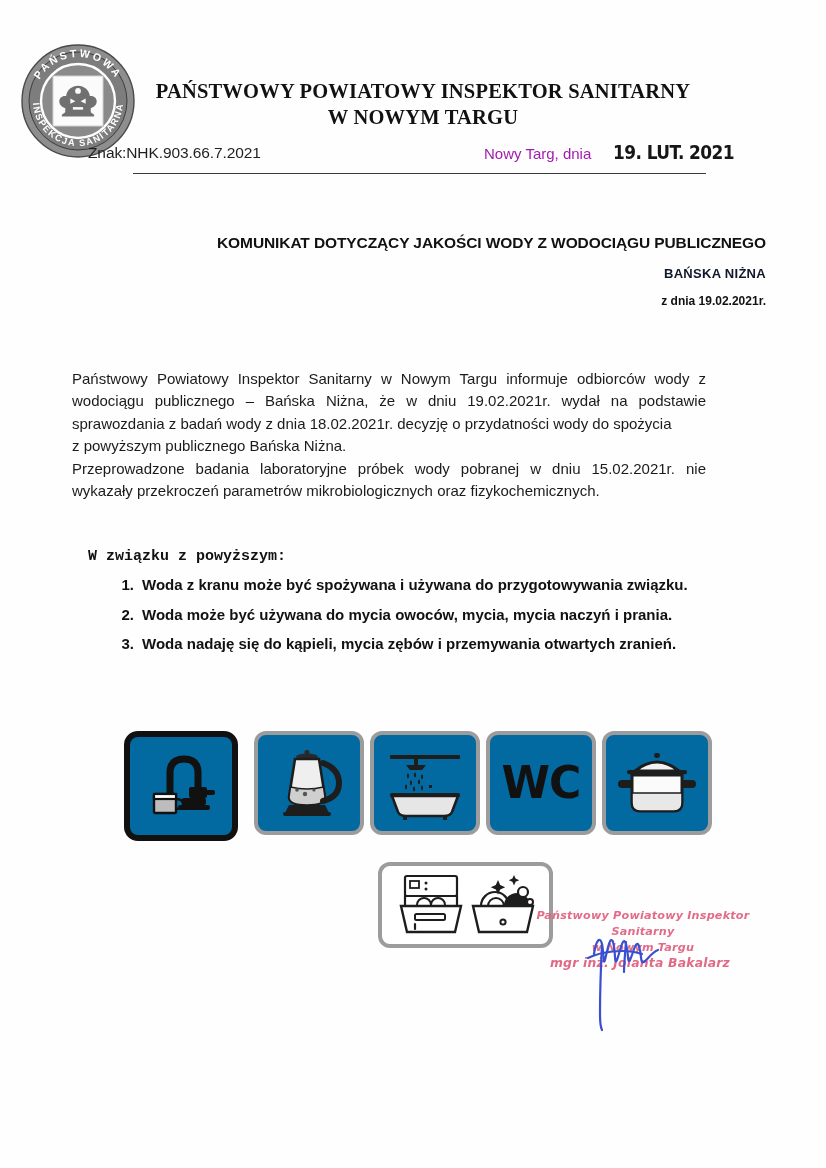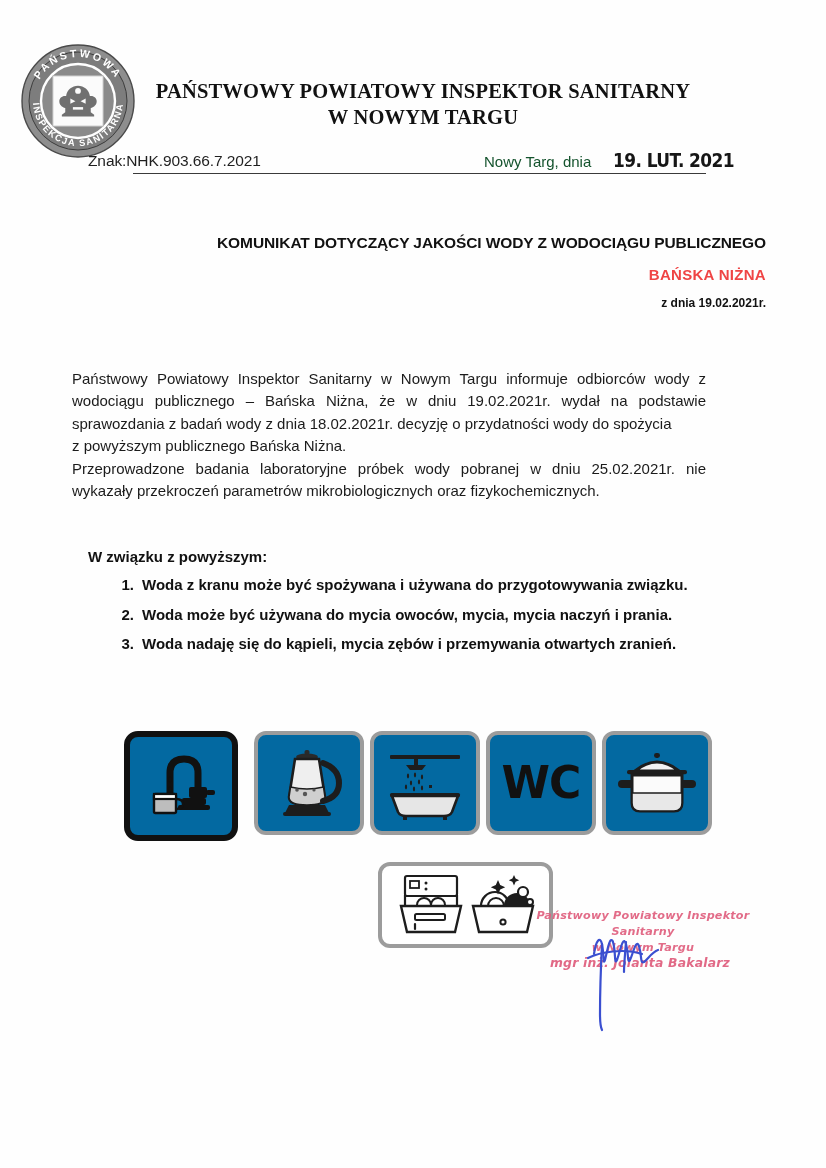--- a/index.html
+++ b/index.html
@@ -64,38 +64,38 @@
     top: 133px;
     width: 573px;
     height: 1px;
     background: #3a3a3a;
   }
 
   
   .refline {
     position: absolute;
     left: 0;
-    top: 152px;
+    top: 144px;
     width: 826px;
     height: 28px;
   }
   .ref-znak {
     position: absolute;
     left: 88px;
     top: 0;
     font-size: 15.5px;
     color: #1f1f1f;
     letter-spacing: -0.1px;
   }
   .ref-city {
     position: absolute;
     left: 484px;
     top: 1px;
     font-size: 15px;
-    color: #14532d;
+    color: #a21caf;
   }
   .ref-datestamp {
     position: absolute;
     left: 613px;
     top: -3px;
     font-family: "DejaVu Sans", sans-serif;
     font-weight: bold;
     font-size: 17px;
     letter-spacing: -0.6px;
     color: #161616;
@@ -113,24 +113,24 @@
   }
   .title-l1 {
     font-size: 15.5px;
     font-weight: bold;
     letter-spacing: -0.1px;
     color: #111111;
     line-height: 20px;
   }
   .title-l2 {
     margin-top: 13px;
-    font-size: 15px;
+    font-size: 13px;
     font-weight: bold;
     letter-spacing: 0.3px;
-    color: #ef4444;
+    color: #0f172a;
   }
   .title-l3 {
     margin-top: 13px;
     font-size: 12px;
     font-weight: bold;
     color: #111111;
   }
 
   
   .body-text {
@@ -149,20 +149,21 @@
   }
 
   
   .conclusion {
     position: absolute;
     left: 88px;
     top: 548px;
     font-size: 15px;
     font-weight: bold;
     color: #111111;
+    font-family: Liberation Mono, monospace;
   }
 
   
   .list {
     position: absolute;
     left: 112px;
     top: 574px;
     width: 610px;
     margin: 0;
     padding: 0;
@@ -340,21 +341,21 @@
 
   <div class="titleblock">
     <div class="title-l1">KOMUNIKAT DOTYCZĄCY JAKOŚCI WODY Z WODOCIĄGU PUBLICZNEGO</div>
     <div class="title-l2">BAŃSKA  NIŻNA</div>
     <div class="title-l3">z dnia 19.02.2021r.</div>
   </div>
 
   <div class="body-text">
     <p class="para justify">Państwowy Powiatowy Inspektor Sanitarny w Nowym Targu informuje odbiorców wody z wodociągu   publicznego – Bańska Niżna, że w dniu 19.02.2021r. wydał na podstawie sprawozdania z badań wody z dnia 18.02.2021r. decyzję o  przydatności wody do spożycia</p>
     <p class="para">z powyższym publicznego Bańska Niżna.</p>
-    <p class="para justify">Przeprowadzone badania laboratoryjne próbek wody pobranej w dniu 25.02.2021r. nie wykazały przekroczeń parametrów mikrobiologicznych oraz fizykochemicznych.</p>
+    <p class="para justify">Przeprowadzone badania laboratoryjne próbek wody pobranej w dniu 15.02.2021r. nie wykazały przekroczeń parametrów mikrobiologicznych oraz fizykochemicznych.</p>
   </div>
 
   <div class="conclusion">W związku z powyższym:</div>
 
   <ol class="list">
     <li>
       <span class="num">1.</span>
       <span class="txt">Woda z kranu może być spożywana i używana do przygotowywania związku.</span>
     </li>
     <li>

